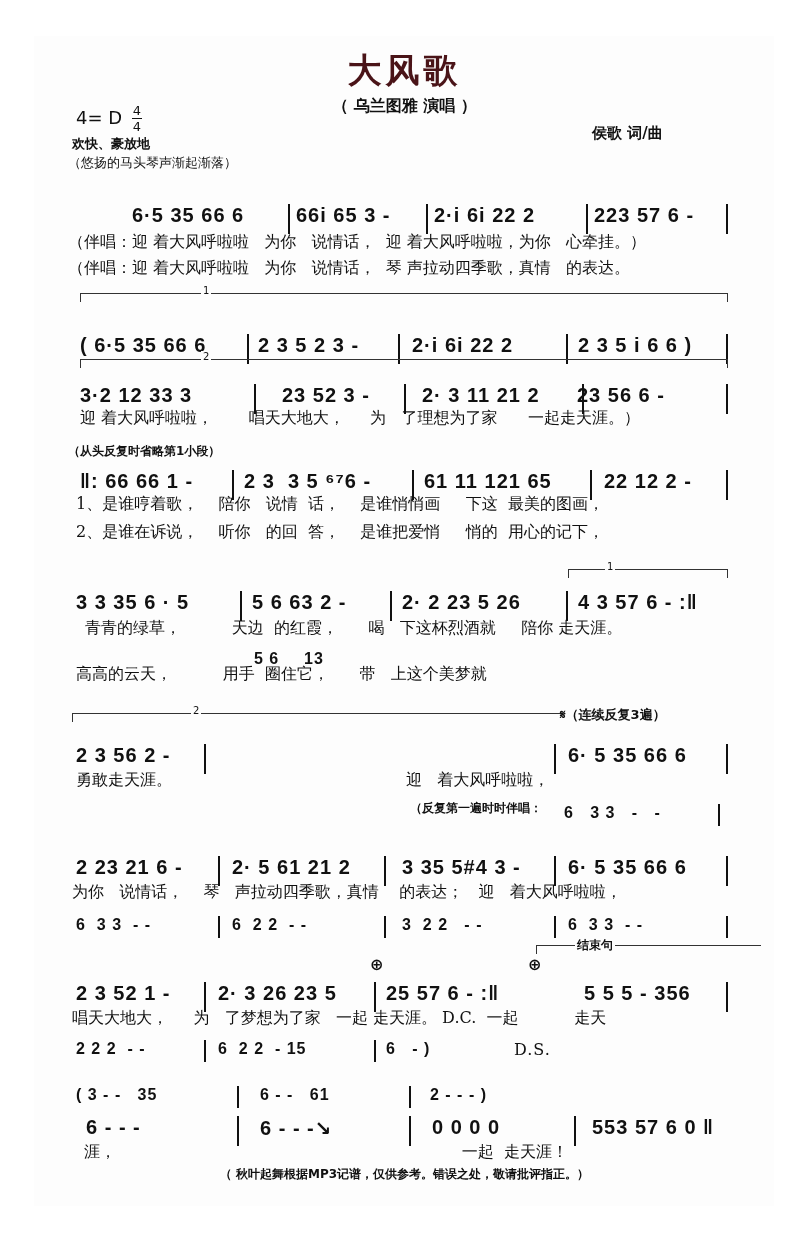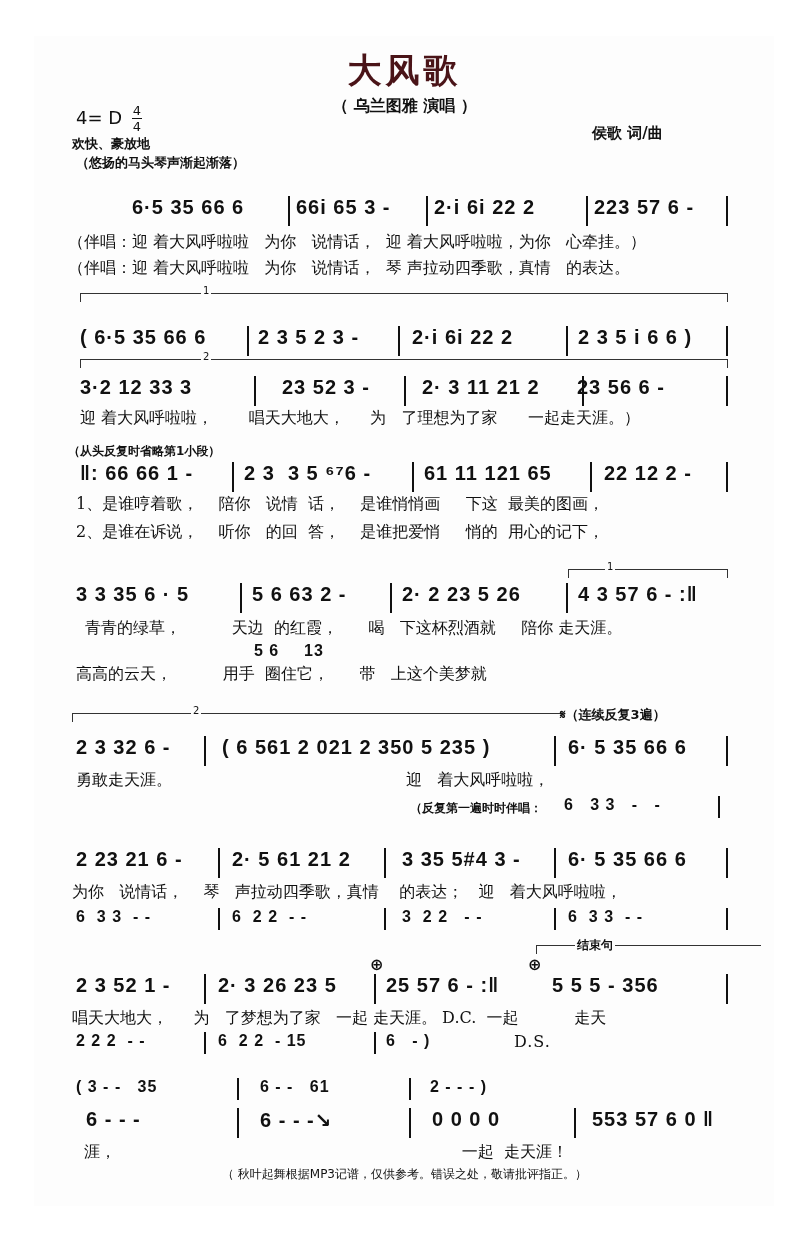--- a/index.html
+++ b/index.html
@@ -6,30 +6,30 @@
   body{width:809px;height:1234px;position:relative;overflow:hidden;font-family:"DejaVu Sans","Liberation Sans",sans-serif;color:#111;}
   .page{position:absolute;left:34px;top:36px;width:740px;height:1170px;background:#fdfdfd;}
   .abs{position:absolute;white-space:nowrap;}
   .title{left:0;width:809px;top:48px;text-align:center;font-size:34px;color:#4a1418;font-weight:bold;letter-spacing:4px;font-family:"DejaVu Sans",sans-serif;}
   .singer{left:0;width:809px;top:96px;text-align:center;font-size:16px;font-weight:bold;}
   .key{left:76px;top:104px;font-size:18px;}
   .frac{display:inline-block;vertical-align:middle;text-align:center;font-size:13px;line-height:13px;margin-left:4px;}
   .frac span{display:block;}
   .frac .bar{border-top:1px solid #111;width:10px;margin:1px auto;}
   .tempo{left:72px;top:135px;font-size:13px;font-weight:bold;}
-  .note-intro{left:76px;top:154px;font-size:13px;font-weight:bold;}
+  .note-intro{left:68px;top:154px;font-size:13px;font-weight:normal;}
   .author{left:592px;top:124px;font-size:15px;font-weight:bold;}
-  .staff{position:absolute;left:0;width:809px;height:30px;font-family:"Liberation Sans","DejaVu Sans",sans-serif;font-weight:bold;font-size:20px;}
+  .staff{position:absolute;left:0;width:809px;height:30px;font-family:"Liberation Sans","DejaVu Sans",sans-serif;font-weight:bold;font-size:20px;margin-top:8px;}
   .staff .m{position:absolute;top:0;white-space:pre;letter-spacing:1px;}
   .bl{position:absolute;top:0;width:1.5px;height:30px;background:#111;}
   .lyric{position:absolute;left:0;font-size:16px;white-space:pre;font-family:"DejaVu Serif","Liberation Serif",serif;}
   .bracket{position:absolute;height:8px;border-top:1.5px solid #333;border-left:1.5px solid #333;border-right:1.5px solid #333;}
   .bracket .lbl{position:absolute;top:-9px;font-size:10px;background:#fdfdfd;padding:0 2px;}
   .small{position:absolute;font-size:12px;font-weight:bold;white-space:nowrap;}
-  .footer{left:0;width:809px;top:1166px;text-align:center;font-size:12px;font-weight:normal;}
+  .footer{left:0;width:809px;top:1166px;text-align:center;font-size:12px;font-weight:bold;}
   .icon{position:absolute;font-size:16px;font-weight:bold;}
 </style>
 </head>
 <body>
 
 <div class="page"></div>
 
 <div class="abs title">大风歌</div>
 <div class="abs singer">（ 乌兰图雅 演唱 ）</div>
 <div class="abs key">
@@ -117,23 +117,22 @@
   <span class="m" style="left:254px">5 6</span>
   <span class="m" style="left:304px">13</span>
 </div>
 <div class="lyric" style="top:664px;left:76px">高高的云天，          用手  圈住它，      带   上这个美梦就</div>
 
 <div class="bracket" style="left:72px;top:713px;width:490px;border-right:none">
     <span class="lbl" style="left:118px">2</span>
   </div>
 <div class="small" style="left:560px;top:706px;font-size:13px">𝄋（连续反复3遍）</div>
 <div class="staff" style="top:736px">
-  <span class="m" style="left:76px">2 3 32 6 -</span>
+  <span class="m" style="left:76px">2 3 56 2 -</span>
   <span class="bl" style="left:204px"></span>
-  <span class="m" style="left:222px">( 6 561 2 021 2 350 5 235 )</span>
   <span class="bl" style="left:554px"></span>
   <span class="m" style="left:568px">6· 5 35 66 6</span>
   <span class="bl" style="left:726px"></span>
 </div>
 <div class="lyric" style="top:770px;left:76px">勇敢走天涯。                                              迎   着大风呼啦啦，</div>
 <div class="small" style="left:410px;top:800px">（反复第一遍时时伴唱：</div>
 <div class="staff" style="top:796px;font-size:16px">
   <span class="m" style="left:564px">6   3 3   -   -</span>
   <span class="bl" style="left:718px;height:22px"></span>
 </div>
@@ -164,21 +163,21 @@
     <span class="lbl" style="left:38px;font-size:12px;font-weight:bold">结束句</span>
   </div>
 <div class="icon" style="left:370px;top:955px">⊕</div>
 <div class="icon" style="left:528px;top:955px">⊕</div>
 <div class="staff" style="top:974px">
   <span class="m" style="left:76px">2 3 52 1 -</span>
   <span class="bl" style="left:204px"></span>
   <span class="m" style="left:218px">2· 3 26 23 5</span>
   <span class="bl" style="left:374px"></span>
   <span class="m" style="left:386px">25 57 6 - :‖</span>
-  <span class="m" style="left:552px">5 5 5 - 356</span>
+  <span class="m" style="left:584px">5 5 5 - 356</span>
   <span class="bl" style="left:726px"></span>
 </div>
 <div class="lyric" style="top:1008px;left:72px">唱天大地大，     为   了梦想为了家   一起 走天涯。 D.C.  一起           走天</div>
 <div class="staff" style="top:1032px;font-size:16px">
   <span class="m" style="left:76px">2 2 2  - -</span>
   <span class="bl" style="left:204px;height:22px"></span>
   <span class="m" style="left:218px">6  2 2  - 15</span>
   <span class="bl" style="left:374px;height:22px"></span>
   <span class="m" style="left:386px">6   - )</span>
   <span class="m" style="left:514px;font-weight:normal;font-family:'DejaVu Serif',serif">D.S.</span>

